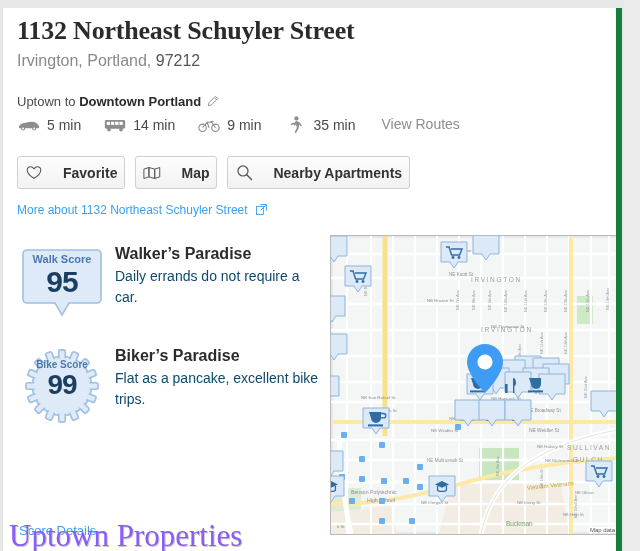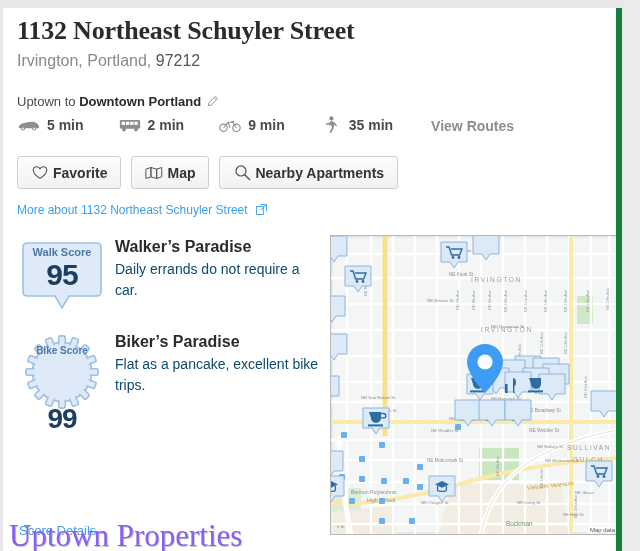--- a/index.html
+++ b/index.html
@@ -32,61 +32,61 @@
 
   .commute-label{
     position:absolute;left:14px;top:86px;
     font-size:13px;color:#4a4a4a;white-space:nowrap;
   }
   .commute-label b{color:#2b2b2b;font-weight:bold;margin-top:14px;}
   .pencil{display:inline-block;vertical-align:-2px;margin-left:5px;}
 
   .commute-row{
     position:absolute;left:14px;top:108px;
-    display:flex;align-items:flex-end;gap:16px;white-space:nowrap;font-weight:bold;
+    display:flex;align-items:flex-start;gap:4px;white-space:nowrap;
   }
   .cm{display:flex;align-items:center;margin-right:18px;}
   .cm .ic{display:inline-flex;align-items:center;justify-content:center;width:24px;height:18px;margin-right:6px;}
   .cm .tx{font-size:14px;color:#4a4a4a;}
   .view-routes{font-size:14px;color:#8d8d8d;margin-left:4px;}
 
   
   .btnrow{position:absolute;left:14px;top:148px;display:flex;gap:10px;}
   .btn{
-    display:flex;align-items:center;gap:4px;
-    height:33px;padding:0 13px;box-sizing:border-box;
+    display:flex;align-items:center;gap:20px;
+    height:33px;padding:0 7px;box-sizing:border-box;
     background:linear-gradient(#fdfdfd,#f2f2f2);
     border:1px solid #cfcfcf;border-radius:3px;
     font-size:14px;font-weight:bold;color:#333;
     cursor:pointer;
   }
   .btn .bic{display:inline-flex;align-items:center;justify-content:center;width:18px;height:18px;}
 
   .morelink{
     position:absolute;left:14px;top:195px;
     font-size:12px;color:#3ba0f0;white-space:nowrap;cursor:pointer;
   }
   .morelink .ext{display:inline-block;margin-left:5px;vertical-align:-1px;}
 
   
   .scores{position:absolute;left:14px;top:228px;width:300px;}
-  .scorerow{position:relative;height:95px;}
+  .scorerow{position:relative;height:95px;margin-top:7px;}
   .badgewrap{position:absolute;left:4px;top:0;width:82px;height:82px;}
   .badgetext{
     position:absolute;left:0;top:0;width:82px;height:82px;
     display:flex;flex-direction:column;align-items:center;justify-content:center;
     pointer-events:none;
   }
   .badgetext .lbl{font-size:11px;font-weight:bold;color:#4a78ad;line-height:1;margin-bottom:1px;}
   .badgetext .val{font-size:30px;font-weight:bold;color:#1c3f61;line-height:1;letter-spacing:-1px;}
   .walk .badgetext{justify-content:flex-start;padding-top:11px;}
   .walk .badgetext .lbl{margin-bottom:2px;}
   .transit .badgetext{justify-content:flex-start;padding-top:12px;}
   .transit .badgetext .lbl{font-size:10.5px;}
-  .bike .badgetext{justify-content:flex-start;padding-top:15px;gap:48px;}
+  .bike .badgetext{justify-content:flex-start;padding-top:15px;}
   .bike .badgetext .lbl{font-size:10px;}
   .bike .badgetext .val{font-size:28px;}
 
   .scoretext{position:absolute;left:98px;top:2px;width:205px;}
   .scoretext h3{margin:0 0 3px 0;font-size:16px;font-weight:bold;color:#2b2b2b;}
   .scoretext p{margin:0;font-size:14px;line-height:1.5;color:#0c4a6e;}
 
   .scoredetails{
     position:absolute;left:16px;top:515px;
     font-size:13px;color:#3ba0f0;cursor:pointer;white-space:nowrap;
@@ -152,21 +152,21 @@
           <svg width="24" height="16" viewBox="0 0 26 16">
             <rect x="2" y="2.5" width="22" height="9.5" rx="1.6" fill="#8d8d8d"></rect>
             <rect x="4" y="4.5" width="3.6" height="3.4" fill="#fff"></rect>
             <rect x="8.6" y="4.5" width="3.6" height="3.4" fill="#fff"></rect>
             <rect x="13.2" y="4.5" width="3.6" height="3.4" fill="#fff"></rect>
             <rect x="17.8" y="4.5" width="3.6" height="3.4" fill="#fff"></rect>
             <circle cx="6.5" cy="13" r="2" fill="#8d8d8d"></circle>
               <circle cx="19.5" cy="13" r="2" fill="#8d8d8d"></circle>
           </svg>
         </span>
-        <span class="tx">2 min</span>
+        <span class="tx">14 min</span>
       </div>
 
       <div class="cm">
         <span class="ic">
           <svg width="24" height="16" viewBox="0 0 26 16">
             <circle cx="6" cy="11" r="4" fill="none" stroke="#8d8d8d" stroke-width="1.2"></circle>
             <circle cx="20" cy="11" r="4" fill="none" stroke="#8d8d8d" stroke-width="1.2"></circle>
             <path d="M6 11l5-6h5l4 6M11 5l2 6" fill="none" stroke="#8d8d8d" stroke-width="1.2"></path>
             <path d="M14.5 4.2h3.2" stroke="#8d8d8d" stroke-width="1.2"></path>
           </svg>

